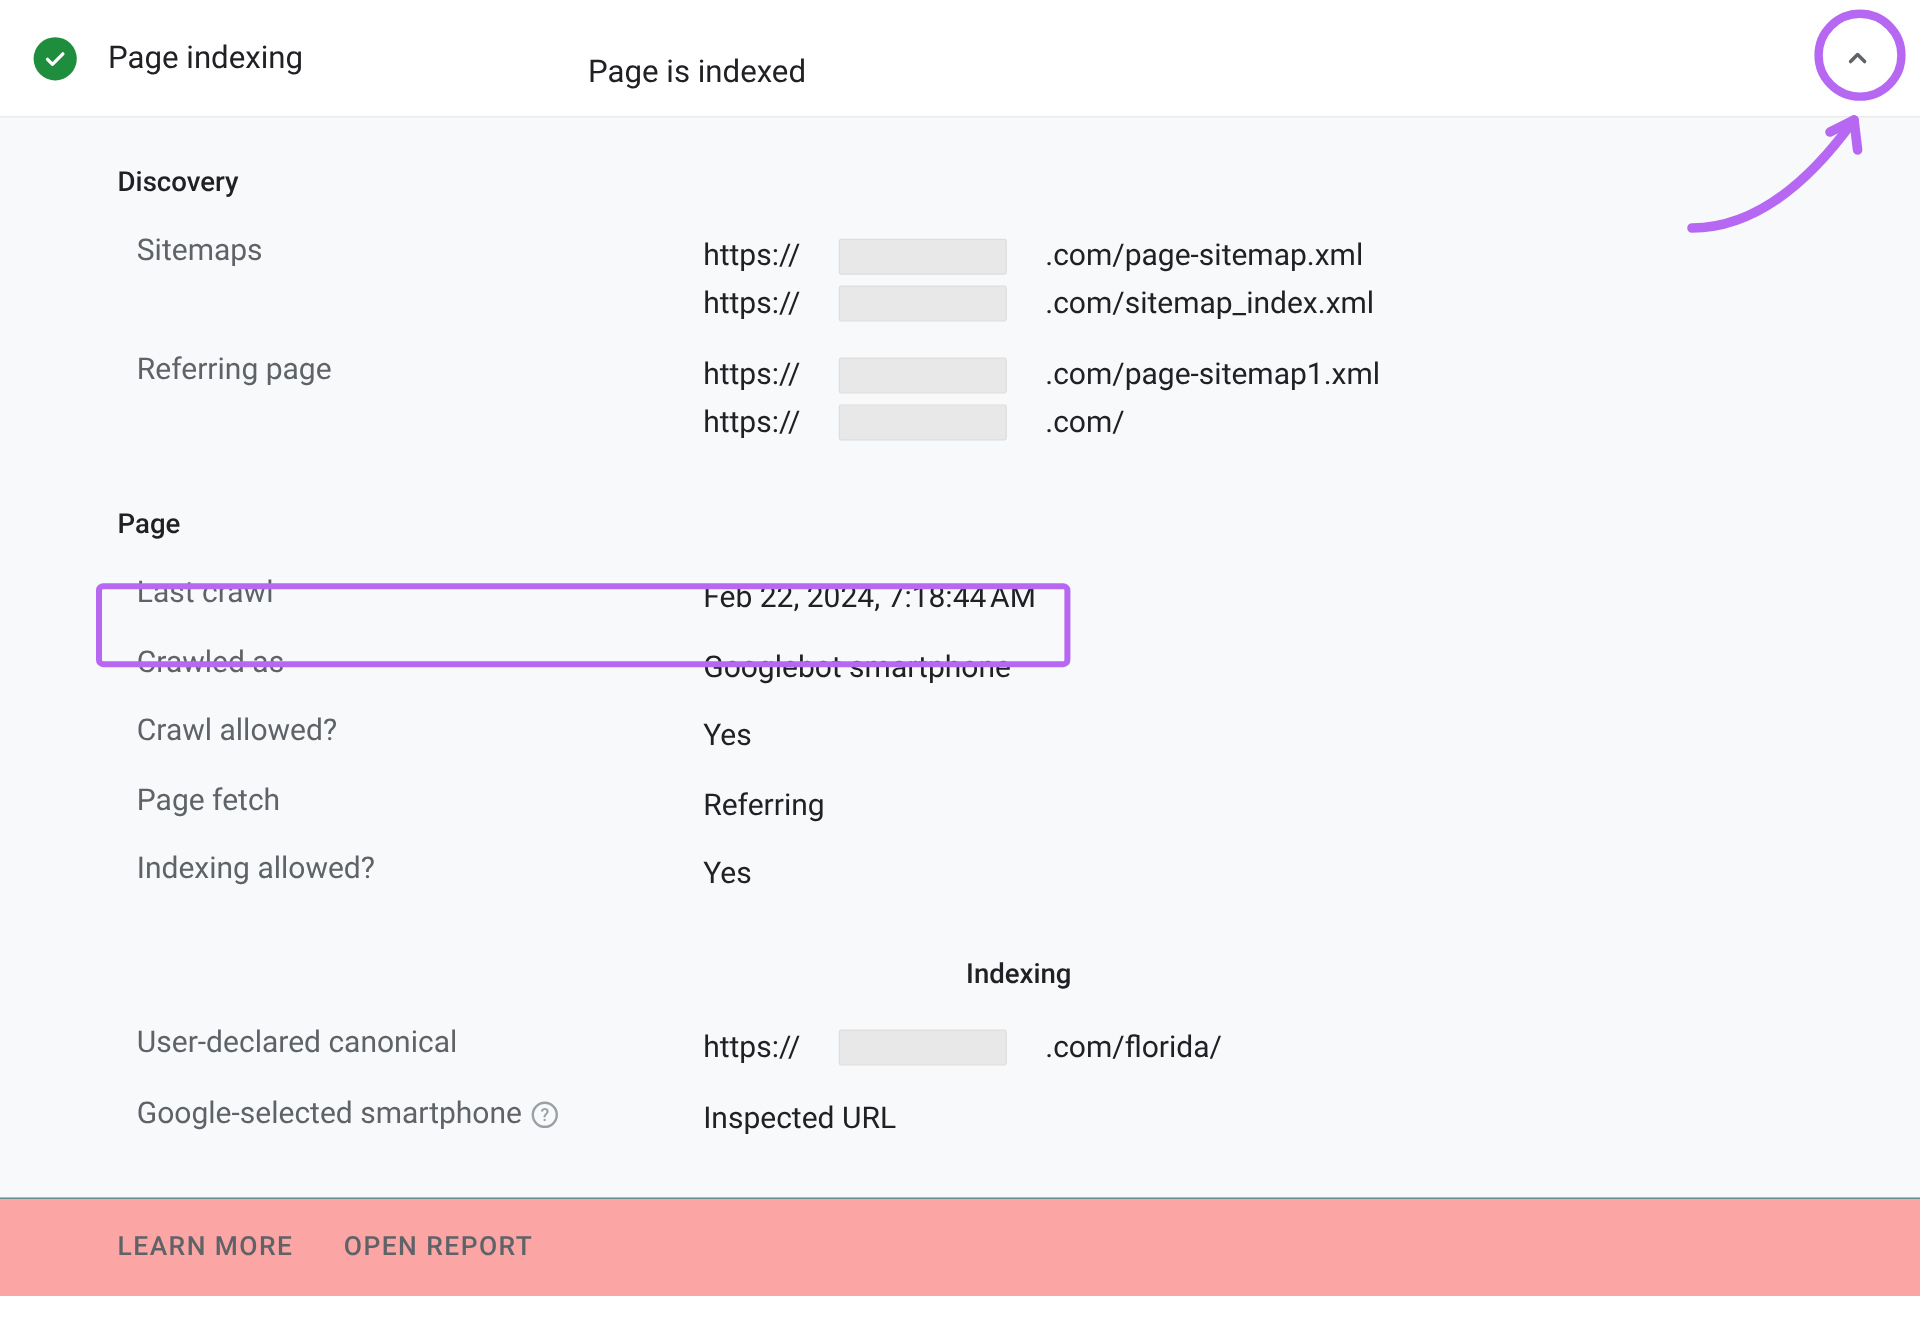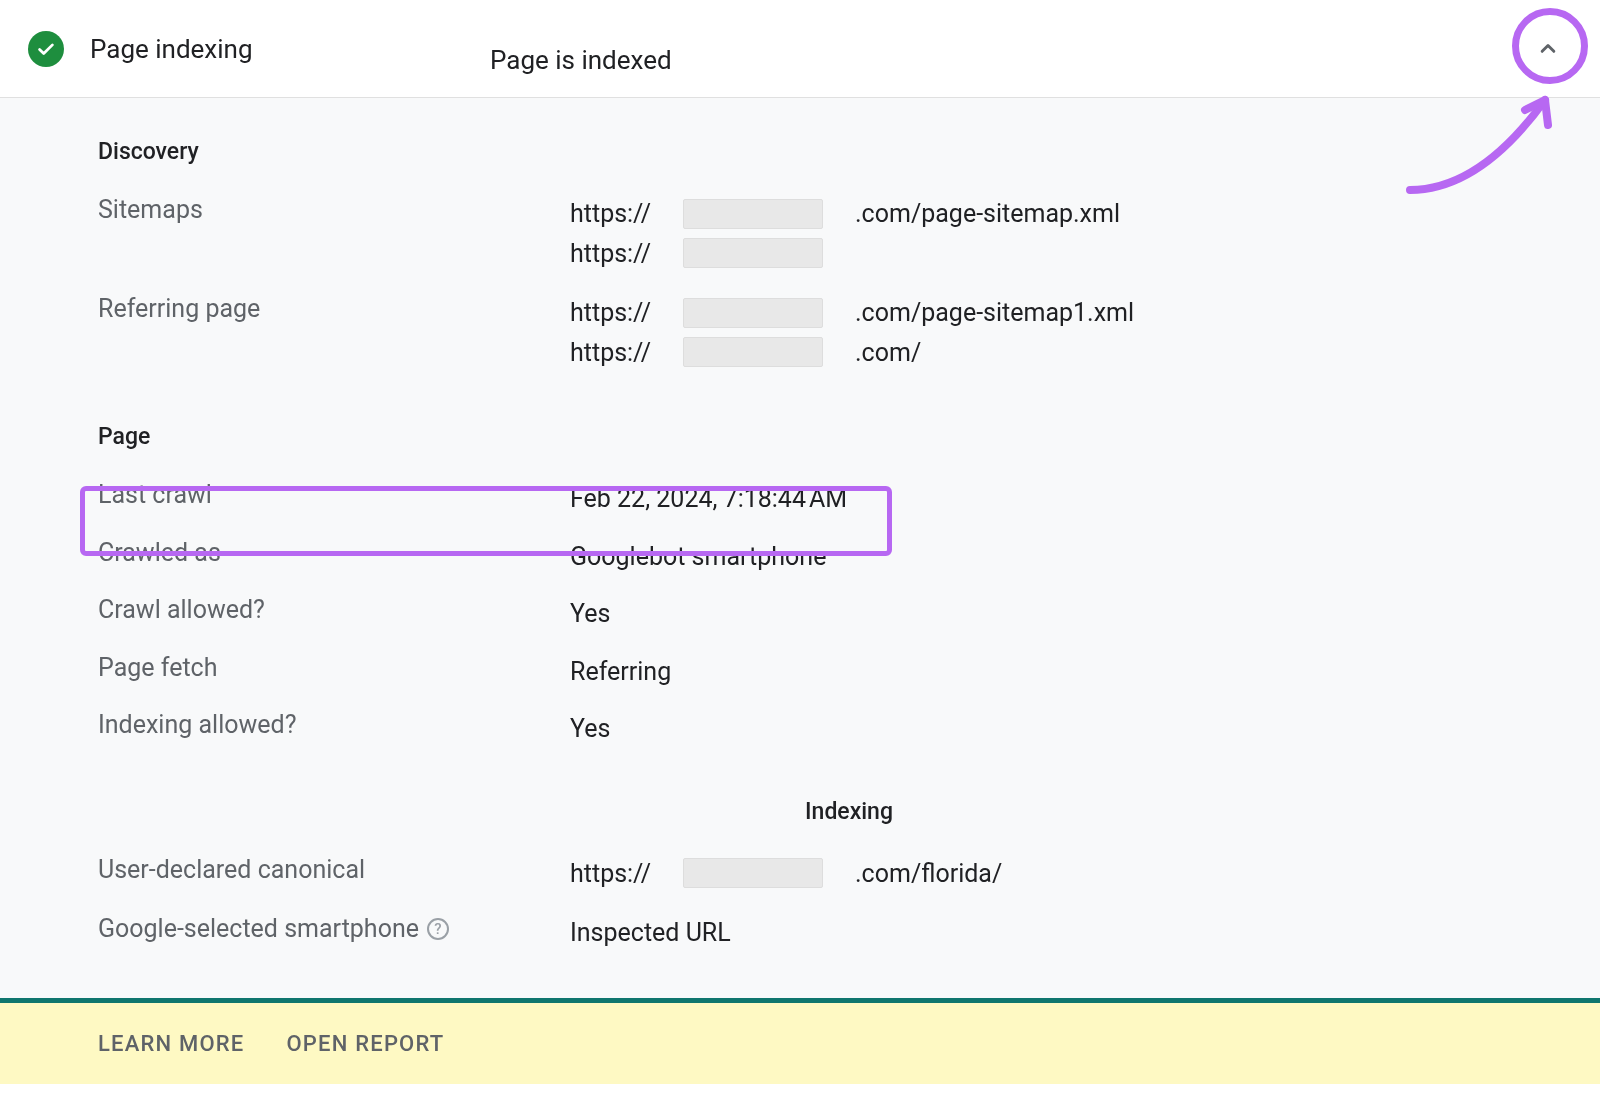--- a/index.html
+++ b/index.html
@@ -58,21 +58,21 @@
     border-radius: 50%;
     display: flex;
     align-items: center;
     justify-content: center;
     cursor: pointer;
     color: #5f6368;
   }
   .body {
     background: #f8f9fa;
     padding: 0;
-    border-bottom: 5px solid #0f766e;
+    border-bottom: 1px solid #0f766e;
   }
   .section {
     padding: 34px 0 6px 98px;
   }
   .section.first { padding-top: 40px; }
   .section-title {
     font-size: 23px;
     font-weight: 500;
     color: #202124;
     margin-bottom: 20px;
@@ -82,20 +82,21 @@
     align-items: flex-start;
     padding: 10px 0;
   }
   .row-label {
     width: 472px;
     color: #5f6368;
     font-size: 25px;
     display: flex;
     align-items: center;
     gap: 8px;
+    margin-left: 16px;
   }
   .row-value {
     color: #202124;
     font-size: 25px;
     line-height: 1.5;
   }
   .row-value div { margin-bottom: 2px; gap: 32px; }
   .url-line {
     display: flex;
     align-items: center;
@@ -137,21 +138,21 @@
     align-items: center;
     justify-content: center;
     font-size: 15px;
     color: #9aa0a6;
     font-weight: 500;
   }
   .footer {
     display: flex;
     gap: 42px;
     padding: 28px 98px;
-    background: #fef9c3;
+    background: #fca5a5;
   }
   .footer-link {
     font-size: 22px;
     font-weight: 500;
     letter-spacing: 1.2px;
     color: #5f6368;
     cursor: pointer;
   }
 </style>
 </head>
@@ -184,20 +185,21 @@
         <div class="row-label">Sitemaps</div>
         <div class="row-value">
           <div class="url-line">
             <span>https://</span>
               <span class="redact"></span>
               <span>.com/page-sitemap.xml</span>
           </div>
           <div class="url-line">
             <span>https://</span>
               <span class="redact"></span>
+              <span>.com/sitemap_index.xml</span>
           </div>
         </div>
       </div>
 
       <div class="row">
         <div class="row-label">Referring page</div>
         <div class="row-value">
           <div class="url-line">
             <span>https://</span>
               <span class="redact"></span>

